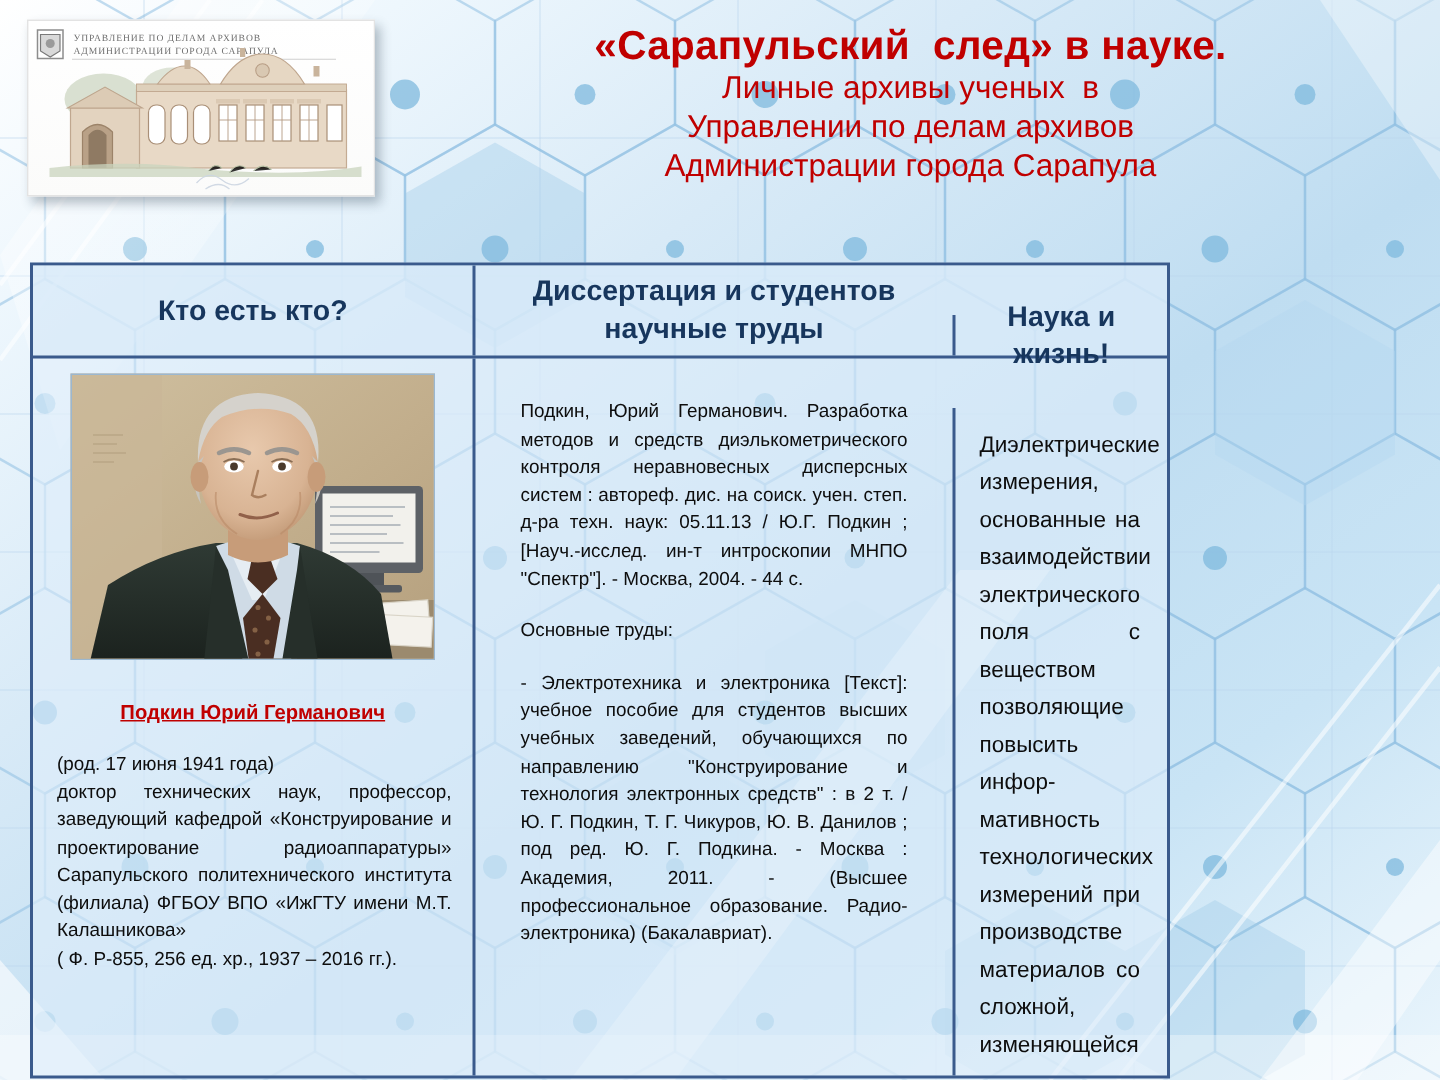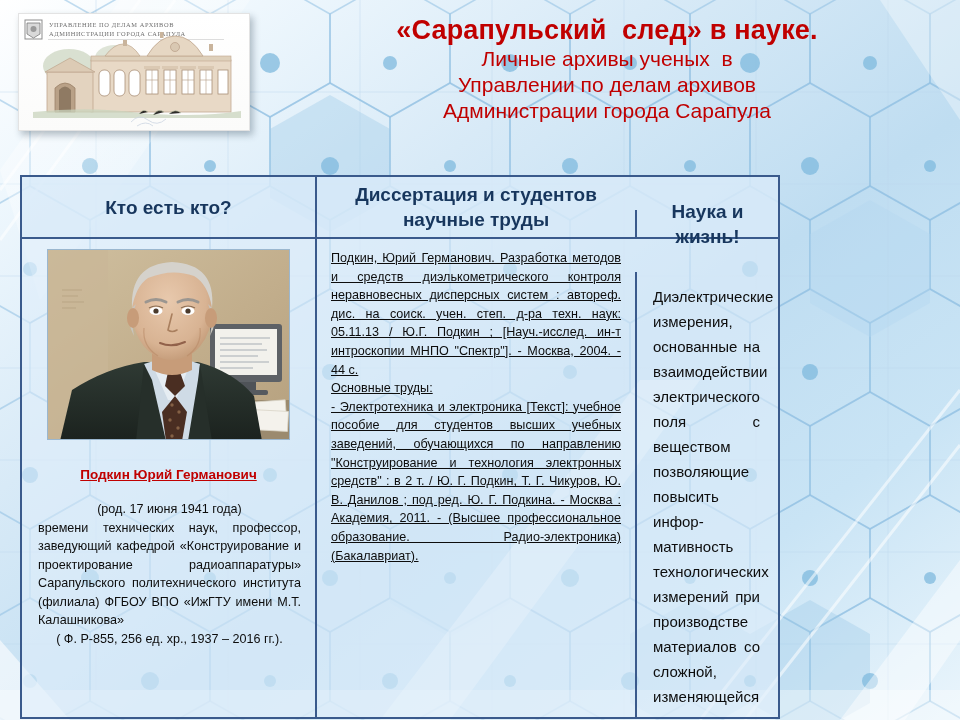--- a/index.html
+++ b/index.html
@@ -157,31 +157,31 @@
   }
 
   .bio {
     margin-top: 16px;
     padding: 0 4px 0 6px;
     color: #0d0d0d;
     font-size: 12.6px;
     line-height: 18.5px;
     text-align: justify;
   }
-  .bio .line-left { text-align: center; }
+  .bio .line-left { text-align: left; }
 
   
   .diss {
     color: #0d0d0d;
     font-size: 12.6px;
     line-height: 18.6px;
     text-align: justify;
     padding: 2px 4px 0 4px;
   }
-  .diss p { margin: 0; text-decoration: underline; }
+  .diss p { margin: 16px; }
   .diss p.plain { text-align: left; }
 
   
   .science {
     color: #0d0d0d;
     font-size: 15px;
     line-height: 25px;
     text-align: justify;
     padding: 4px 8px 0 6px;
   }
@@ -594,21 +594,21 @@
 
           <path d="M96 78 Q94 96 110 106" stroke="#b98b67" stroke-width="1.2" fill="none" opacity=".6"></path>
           <path d="M152 78 Q154 96 139 106" stroke="#b98b67" stroke-width="1.2" fill="none" opacity=".6"></path>
         </svg>
       </div>
 
       <div class="person-name">Подкин Юрий Германович</div>
 
       <div class="bio">
         <div class="line-left">(род. 17 июня 1941 года)</div>
-        <div>времени технических наук, профессор, заведующий кафедрой «Конструирование и проектирование радиоаппаратуры» Сарапульского политехнического института (филиала) ФГБОУ ВПО «ИжГТУ имени М.Т. Калашникова»</div>
+        <div>доктор технических наук, профессор, заведующий кафедрой «Конструирование и проектирование радиоаппаратуры» Сарапульского политехнического института (филиала) ФГБОУ ВПО «ИжГТУ имени М.Т. Калашникова»</div>
         <div class="line-left">( Ф. Р-855,  256 ед. хр., 1937 – 2016 гг.).</div>
       </div>
     </div>
 
     <div class="cell col-2">
       <div class="diss">
         <p>Подкин, Юрий Германович. Разработка методов и средств диэлькометрического контроля неравновесных дисперсных систем : автореф. дис. на соиск. учен. степ. д-ра техн. наук: 05.11.13 / Ю.Г. Подкин ; [Науч.-исслед. ин-т интроскопии МНПО "Спектр"]. - Москва, 2004. - 44 с.</p>
         <p class="plain">Основные труды:</p>
         <p>- Электротехника и электроника [Текст]: учебное пособие для студентов высших учебных заведений, обучающихся по направлению "Конструирование и технология электронных средств" : в 2 т. / Ю. Г. Подкин, Т. Г. Чикуров, Ю. В. Данилов ; под ред. Ю. Г. Подкина. - Москва : Академия, 2011. - (Высшее профессиональное образование. Радио-электроника) (Бакалавриат).</p>
       </div>

